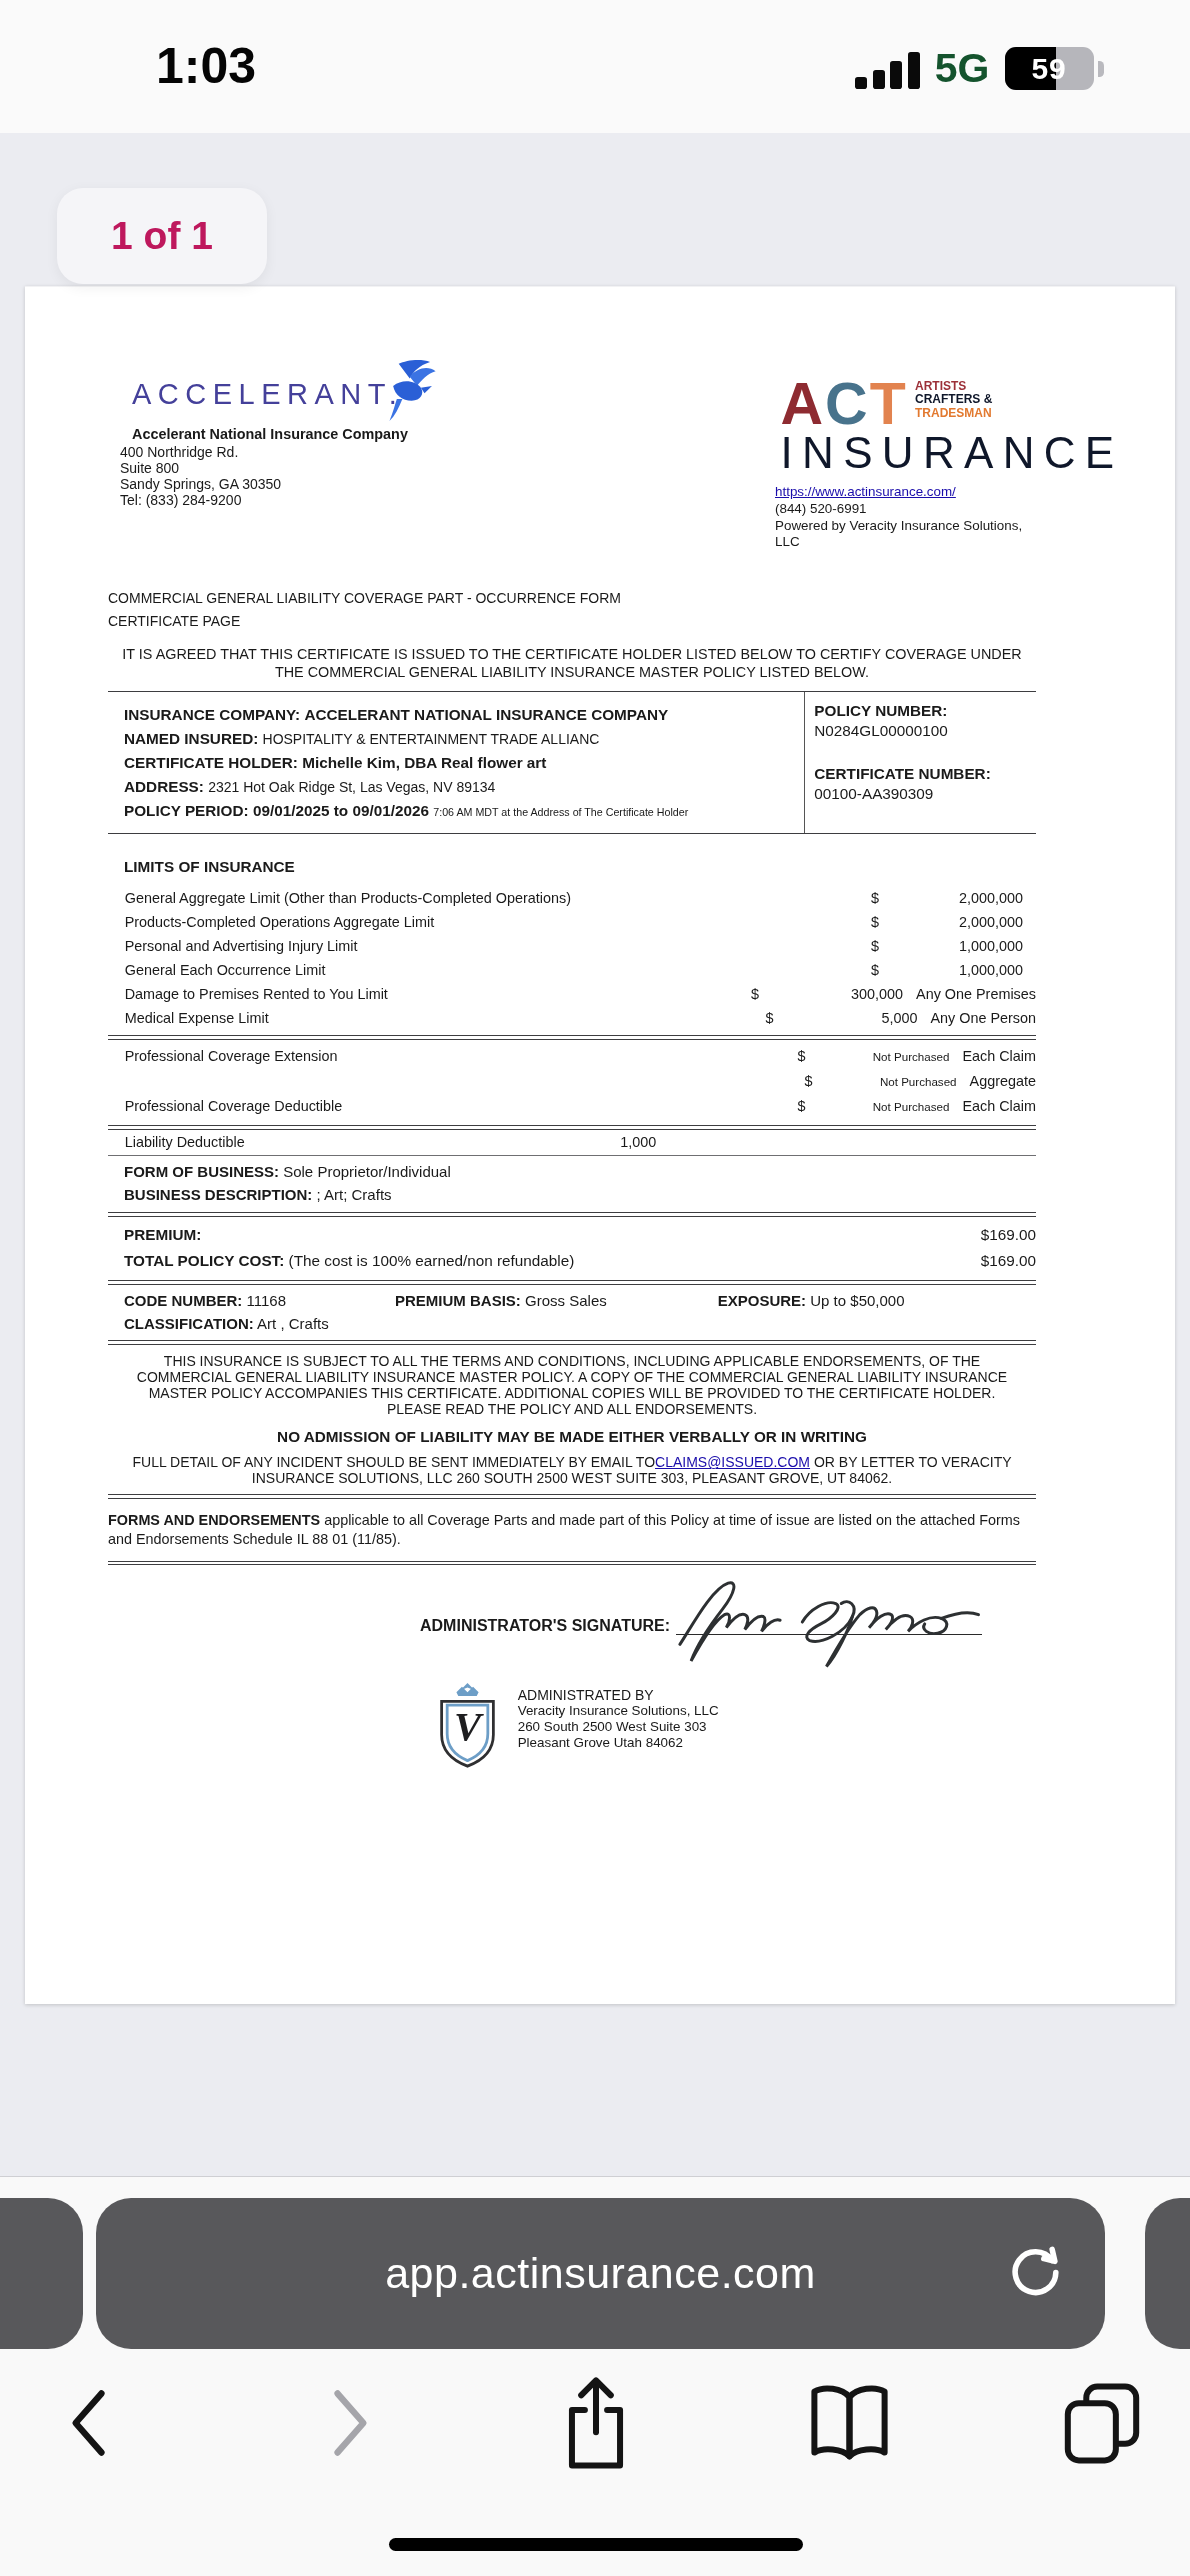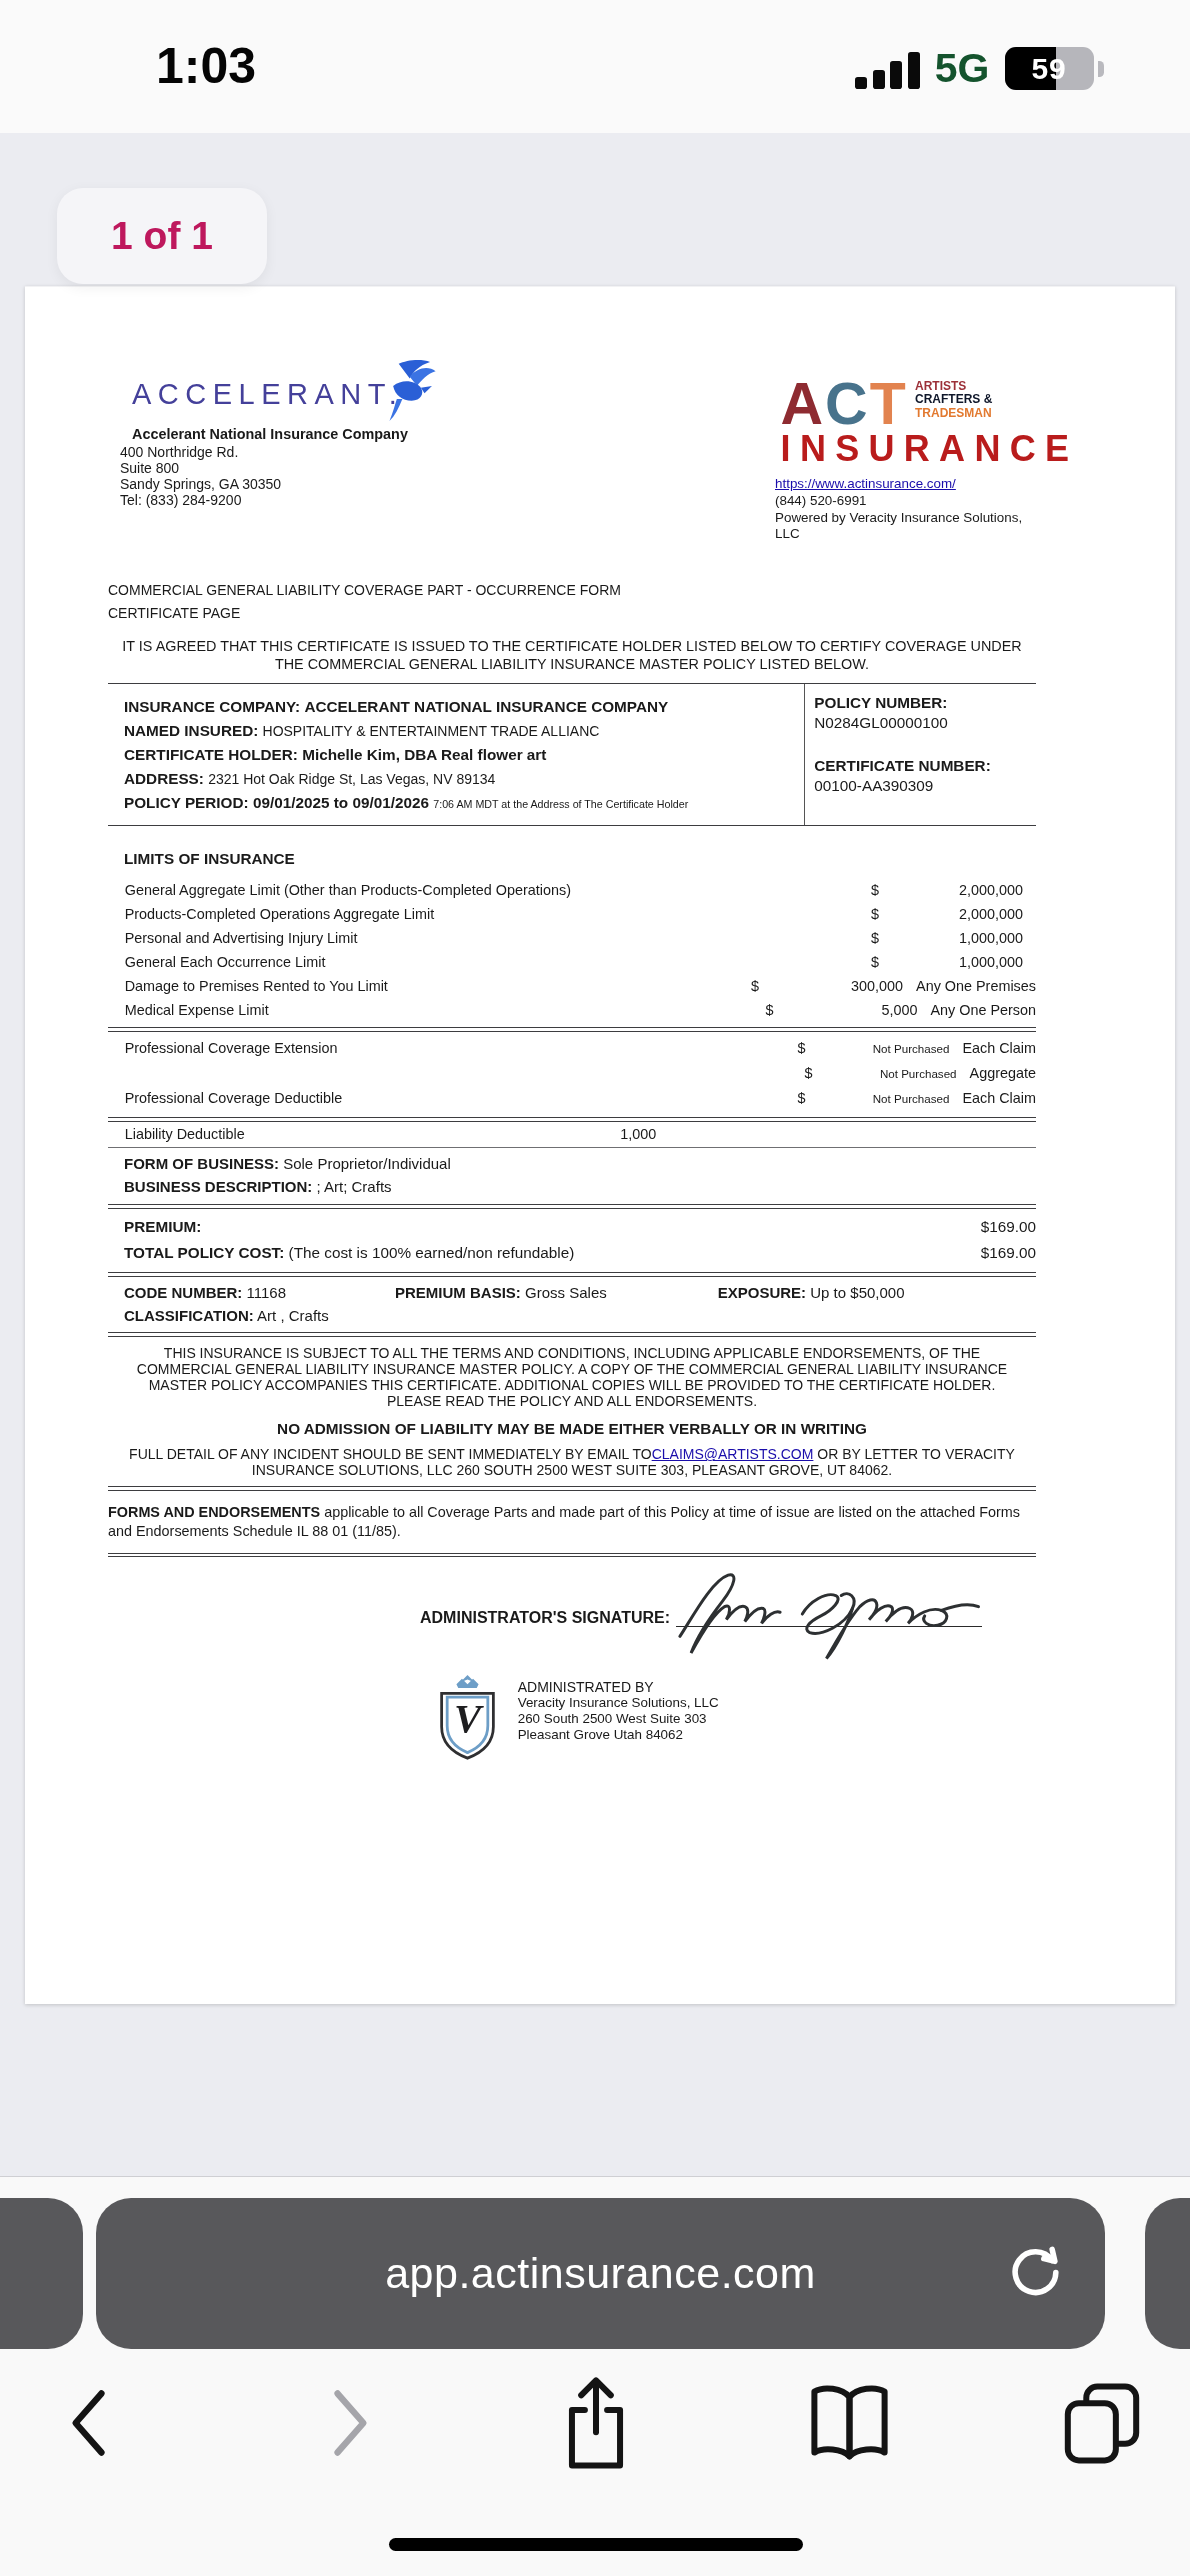--- a/index.html
+++ b/index.html
@@ -37,21 +37,21 @@
   .accel-co{font-weight:700;font-size:14.4px;margin-top:15px;}
   .accel-addr{font-size:14px;line-height:16px;margin-top:1.9px;}
   .act-col{width:250px;margin-right:11px;}
   .act-logo{display:flex;align-items:flex-start;}
   .act-stack{margin-left:5.6px;}
   .act-row{display:flex;align-items:flex-start;}
   .act-word{font-size:59px;font-weight:800;line-height:52px;letter-spacing:1.9px;}
   .act-a{color:#8e2b31;} .act-c{color:#48738c;} .act-t{color:#e2834f;}
   .act-tag{margin-left:7.4px;font-size:12px;font-weight:700;line-height:13.4px;margin-top:1.9px;}
   .tag1{color:#9c3038;} .tag2{color:#0f172a;} .tag3{color:#e2792f;}
-  .act-ins{color:#b91c1c;font-size:36px;letter-spacing:9.3px;font-weight:700;margin-top:-1.9px;}
+  .act-ins{color:#0f172a;font-size:44px;letter-spacing:9.3px;font-weight:400;margin-top:-1.9px;}
   .act-link{display:block;color:#1a0dab;text-decoration:underline;font-size:13.4px;margin-top:5.6px;}
   .act-sub{font-size:13.4px;line-height:16px;margin-top:1.9px;}
   
   .doc-title{margin-top:37px;text-align:left;font-weight:400;font-size:14px;line-height:23px;}
   .doc-intro{margin:13px auto 0;max-width:913px;text-align:center;font-size:14.4px;line-height:17.6px;}
   
   .hr2{height:2.8px;border-top:1.9px solid #3d3d40;border-bottom:1.9px solid #3d3d40;}
   .hrthin{border-top:1.4px solid #6f6f72;}
   
   .info-box{margin-top:9.3px;border-top:1.9px solid #3d3d40;border-bottom:1.9px solid #3d3d40;
@@ -326,21 +326,21 @@
         <span class="seg2"><b>PREMIUM BASIS:</b> <span>Gross Sales</span></span>
         <span class="seg3"><b>EXPOSURE:</b> <span>Up to $50,000</span></span>
       </div>
       <div class="kv-row"><b>CLASSIFICATION:</b> <span>Art , Crafts</span></div>
     </div>
 
     <div class="hr2"></div>
 
     <div class="terms">THIS INSURANCE IS SUBJECT TO ALL THE TERMS AND CONDITIONS, INCLUDING APPLICABLE ENDORSEMENTS, OF THE COMMERCIAL GENERAL LIABILITY INSURANCE MASTER POLICY. A COPY OF THE COMMERCIAL GENERAL LIABILITY INSURANCE MASTER POLICY ACCOMPANIES THIS CERTIFICATE. ADDITIONAL COPIES WILL BE PROVIDED TO THE CERTIFICATE HOLDER. PLEASE READ THE POLICY AND ALL ENDORSEMENTS.</div>
     <div class="no-adm">NO ADMISSION OF LIABILITY MAY BE MADE EITHER VERBALLY OR IN WRITING</div>
-    <div class="claims"><span>FULL DETAIL OF ANY INCIDENT SHOULD BE SENT IMMEDIATELY BY EMAIL TO</span><a href="#">CLAIMS@ARTISTS.COM</a><span> OR BY LETTER TO VERACITY INSURANCE SOLUTIONS, LLC 260 SOUTH 2500 WEST SUITE 303, PLEASANT GROVE, UT 84062.</span></div>
+    <div class="claims"><span>FULL DETAIL OF ANY INCIDENT SHOULD BE SENT IMMEDIATELY BY EMAIL TO</span><a href="#">CLAIMS@ISSUED.COM</a><span> OR BY LETTER TO VERACITY INSURANCE SOLUTIONS, LLC 260 SOUTH 2500 WEST SUITE 303, PLEASANT GROVE, UT 84062.</span></div>
 
     <div class="hr2" style="margin-top:7.4px"></div>
 
     <div class="forms-par"><b>FORMS AND ENDORSEMENTS</b><span> applicable to all Coverage Parts and made part of this Policy at time of issue are listed on the attached Forms and Endorsements Schedule IL 88 01 (11/85).</span></div>
 
     <div class="hr2" style="margin-top:11px"></div>
 
     <div class="sig-row">
       <span class="sig-label">ADMINISTRATOR'S SIGNATURE:</span>
       <span class="sig-holder">

